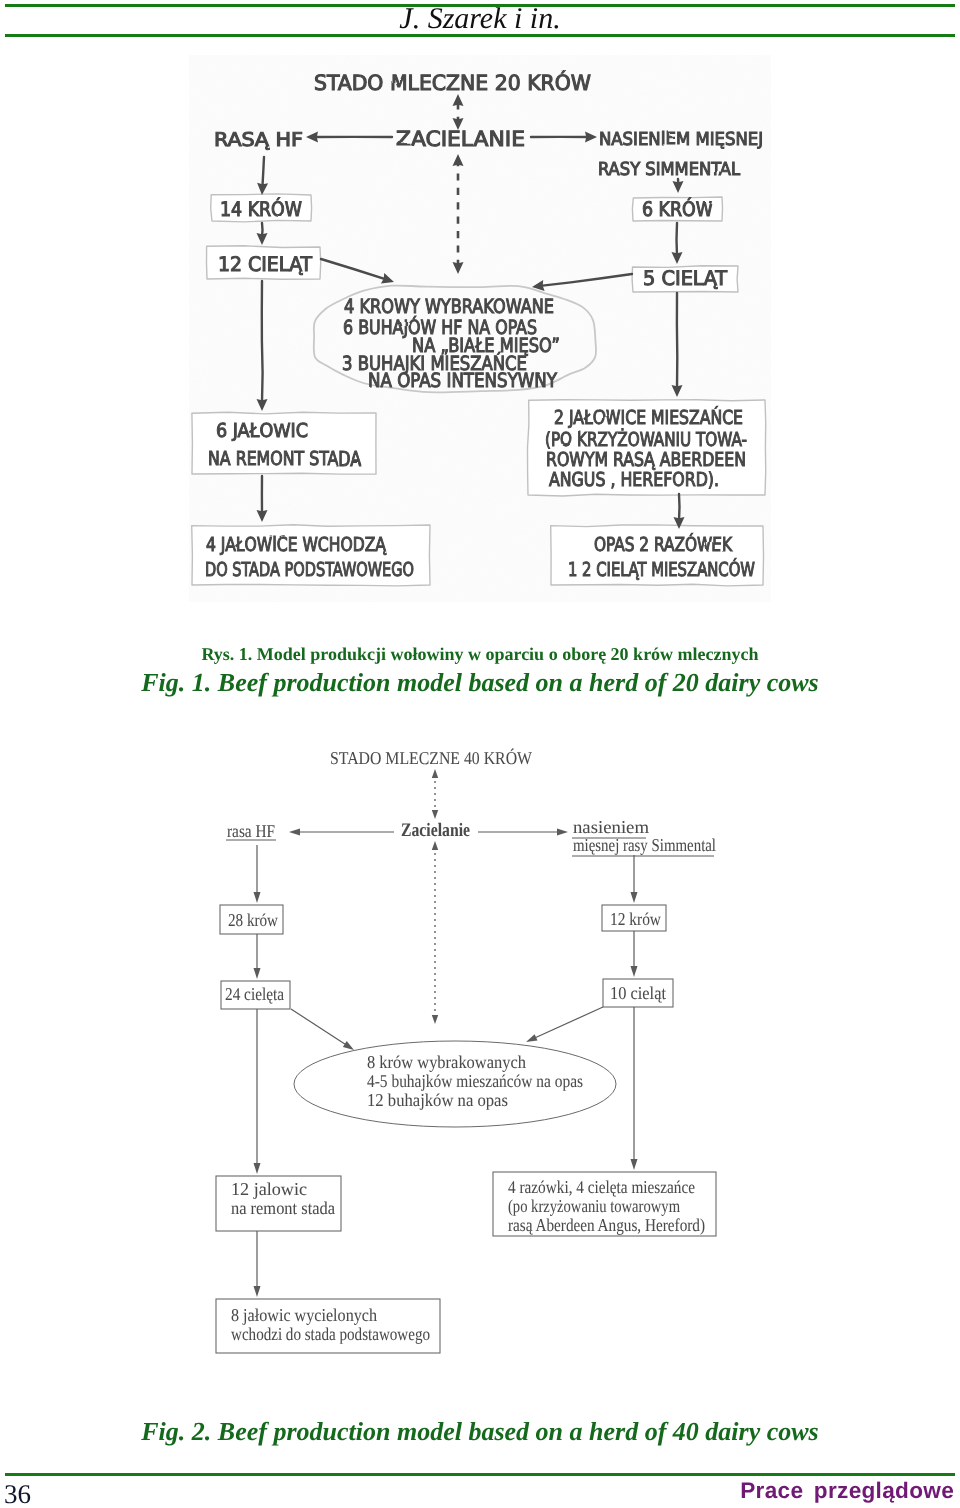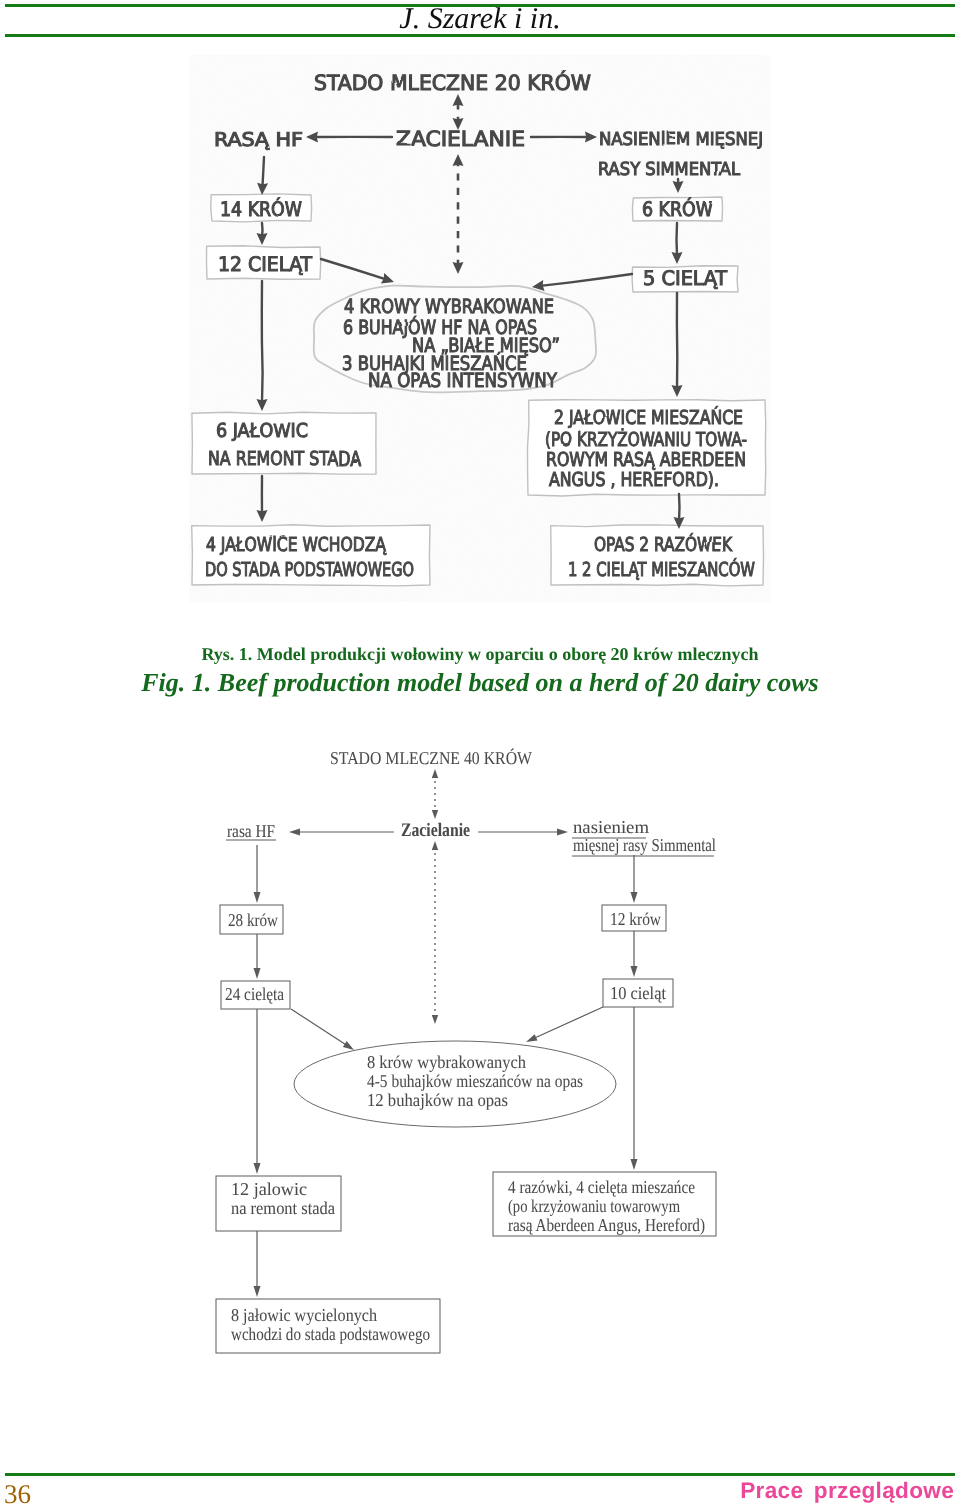--- a/index.html
+++ b/index.html
@@ -8,22 +8,22 @@
   #page{position:absolute;left:0;top:0;width:960px;height:1508px;}
   .rule{position:absolute;background:#157c15;height:3px;left:5px;width:950px;}
   #rule-top{top:4px;}
   #rule-top2{top:34px;}
   #rule-bottom{top:1473px;}
   #hdr{position:absolute;left:0;top:2px;width:960px;text-align:center;
        font-style:italic;font-size:30px;color:#111;opacity:0.999;}
   .cap{position:absolute;left:0;width:960px;text-align:center;color:#15691c;font-weight:bold;opacity:0.999;}
   .cap-pl{font-size:18px;}
   .cap-en{font-size:26px;font-style:italic;}
-  #pageno{position:absolute;left:4px;top:1481px;font-size:27px;color:#a16207;line-height:1;opacity:0.999;}
-  #footsec{position:absolute;right:6px;top:1480px;font-size:22.6px;letter-spacing:0.3px;word-spacing:4px;color:#ec4899;
+  #pageno{position:absolute;left:4px;top:1481px;font-size:27px;color:#0f172a;line-height:1;opacity:0.999;}
+  #footsec{position:absolute;right:6px;top:1480px;font-size:22.6px;letter-spacing:0.3px;word-spacing:4px;color:#701a75;
            font-family:"Liberation Sans",sans-serif;font-weight:bold;line-height:1;opacity:0.999;}
   svg{display:block;position:absolute;left:0;top:0;}
   .hand{font-family:"DejaVu Sans Condensed","DejaVu Sans",sans-serif;fill:#474747;
         stroke:#474747;stroke-width:1.0px;paint-order:stroke fill;}
   .typ{font-family:"Liberation Serif",serif;fill:#4a4a4a;stroke:#4a4a4a;stroke-width:0.05px;paint-order:stroke fill;
        opacity:0.999;}
 </style>
 </head>
 <body>
 
@@ -188,18 +188,19 @@
  <text x="231" y="1195" font-size="18" text-anchor="start" textLength="76" lengthAdjust="spacingAndGlyphs">12 jalowic</text>
  <text x="231" y="1214" font-size="18" text-anchor="start" textLength="104" lengthAdjust="spacingAndGlyphs">na remont stada</text>
  <text x="231" y="1321" font-size="18" text-anchor="start" textLength="146" lengthAdjust="spacingAndGlyphs">8 jałowic wycielonych</text>
  <text x="231" y="1340" font-size="18" text-anchor="start" textLength="199" lengthAdjust="spacingAndGlyphs">wchodzi do stada podstawowego</text>
  <text x="508" y="1193" font-size="18" text-anchor="start" textLength="187" lengthAdjust="spacingAndGlyphs">4 razówki, 4 cielęta mieszańce</text>
  <text x="508" y="1212" font-size="18" text-anchor="start" textLength="172" lengthAdjust="spacingAndGlyphs">(po krzyżowaniu towarowym</text>
  <text x="508" y="1231" font-size="18" text-anchor="start" textLength="197" lengthAdjust="spacingAndGlyphs">rasą Aberdeen Angus, Hereford)</text>
 </g>
 </svg>
 
+  <div class="cap cap-en" style="top:1417px">Fig. 2. Beef production model based on a herd of 40 dairy cows</div>
 
   <div class="rule" id="rule-bottom"></div>
   <div id="pageno">36</div>
   <div id="footsec">Prace  przeglądowe</div>
 
 </div>
 
 </body></html>

